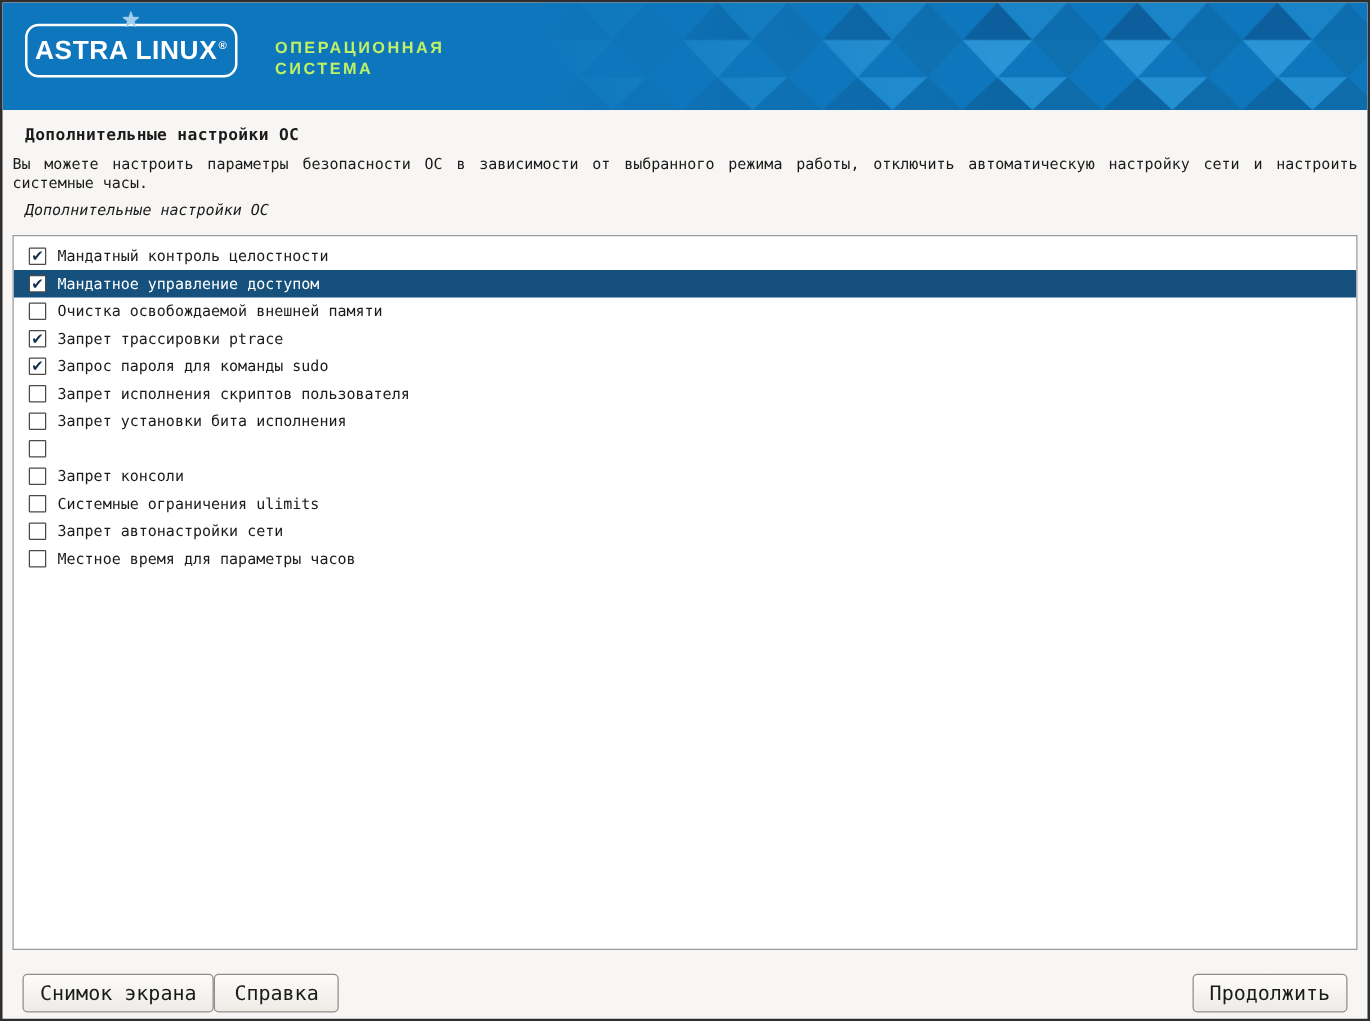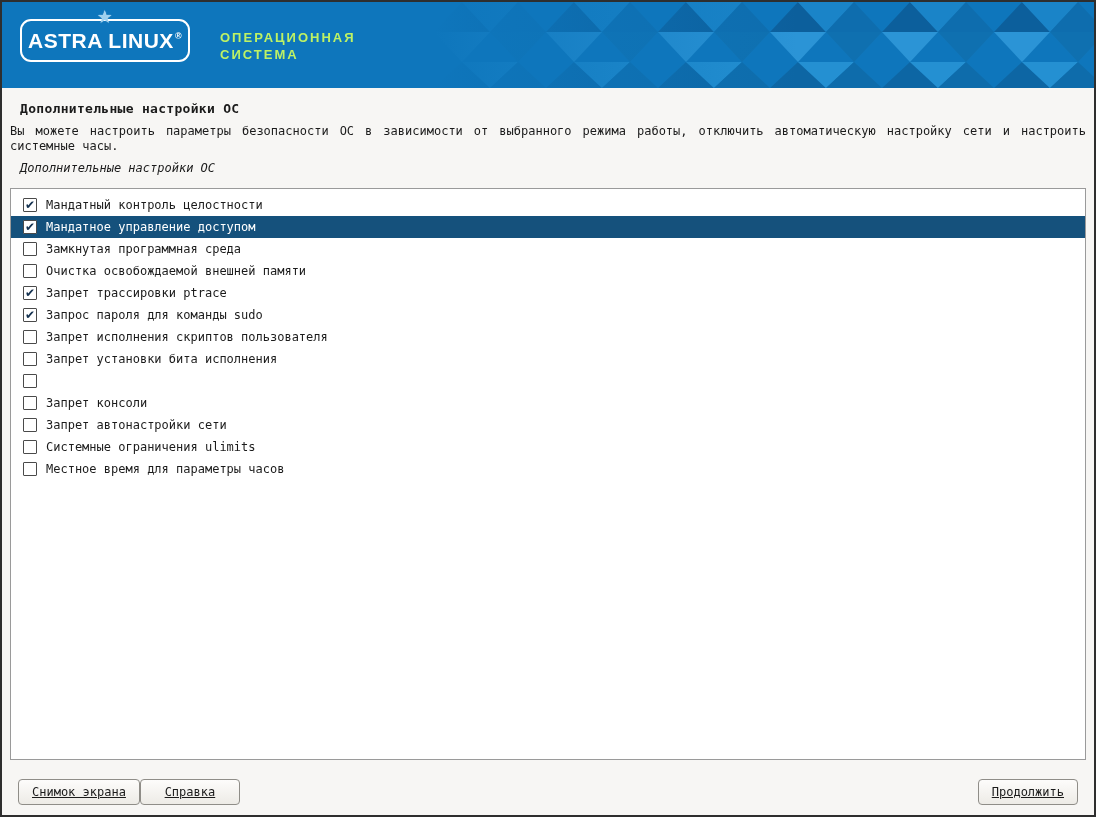--- a/index.html
+++ b/index.html
@@ -109,29 +109,28 @@
   }
 
   
   .footer {
     margin-top: 19px;
     display: flex; align-items: center;
     padding: 0 8px 0 8px;
   }
   .btn {
     font-family: "DejaVu Sans Mono", monospace;
-    font-size: 12px; color: #1b1b1b;
+    font-size: 16px; color: #1b1b1b;
     background: linear-gradient(#fdfcfb, #edebe6);
     border: 1px solid #8f8d88;
     border-radius: 4px;
     padding: 5px 13px;
     min-width: 100px;
     text-align: center;
     cursor: pointer;
-    text-decoration: underline;
   }
   .btn + .btn { }
   .footer-spacer { flex: 1; }
 </style>
 </head>
 <body>
 
 <div class="window">
 
   <div class="header">
@@ -176,24 +175,20 @@
         <div class="list-row">
         <span class="checkbox">✔</span>
         <span class="row-label">Мандатный контроль целостности</span>
       </div>
         <div class="list-row selected">
         <span class="checkbox">✔</span>
         <span class="row-label">Мандатное управление доступом</span>
       </div>
         <div class="list-row">
         <span class="checkbox"></span>
-        <span class="row-label">Замкнутая программная среда</span>
-      </div>
-        <div class="list-row">
-        <span class="checkbox"></span>
         <span class="row-label">Очистка освобождаемой внешней памяти</span>
       </div>
         <div class="list-row">
         <span class="checkbox">✔</span>
         <span class="row-label">Запрет трассировки ptrace</span>
       </div>
         <div class="list-row">
         <span class="checkbox">✔</span>
         <span class="row-label">Запрос пароля для команды sudo</span>
       </div>
@@ -207,25 +202,25 @@
       </div>
         <div class="list-row">
         <span class="checkbox"></span>
       </div>
         <div class="list-row">
         <span class="checkbox"></span>
         <span class="row-label">Запрет консоли</span>
       </div>
         <div class="list-row">
         <span class="checkbox"></span>
+        <span class="row-label">Системные ограничения ulimits</span>
+      </div>
+        <div class="list-row">
+        <span class="checkbox"></span>
         <span class="row-label">Запрет автонастройки сети</span>
-      </div>
-        <div class="list-row">
-        <span class="checkbox"></span>
-        <span class="row-label">Системные ограничения ulimits</span>
       </div>
         <div class="list-row">
         <span class="checkbox"></span>
         <span class="row-label">Местное время для параметры часов</span>
       </div>
       </div>
 
     <div class="footer">
       <button class="btn">Снимок экрана</button>
       <button class="btn">Справка</button>

